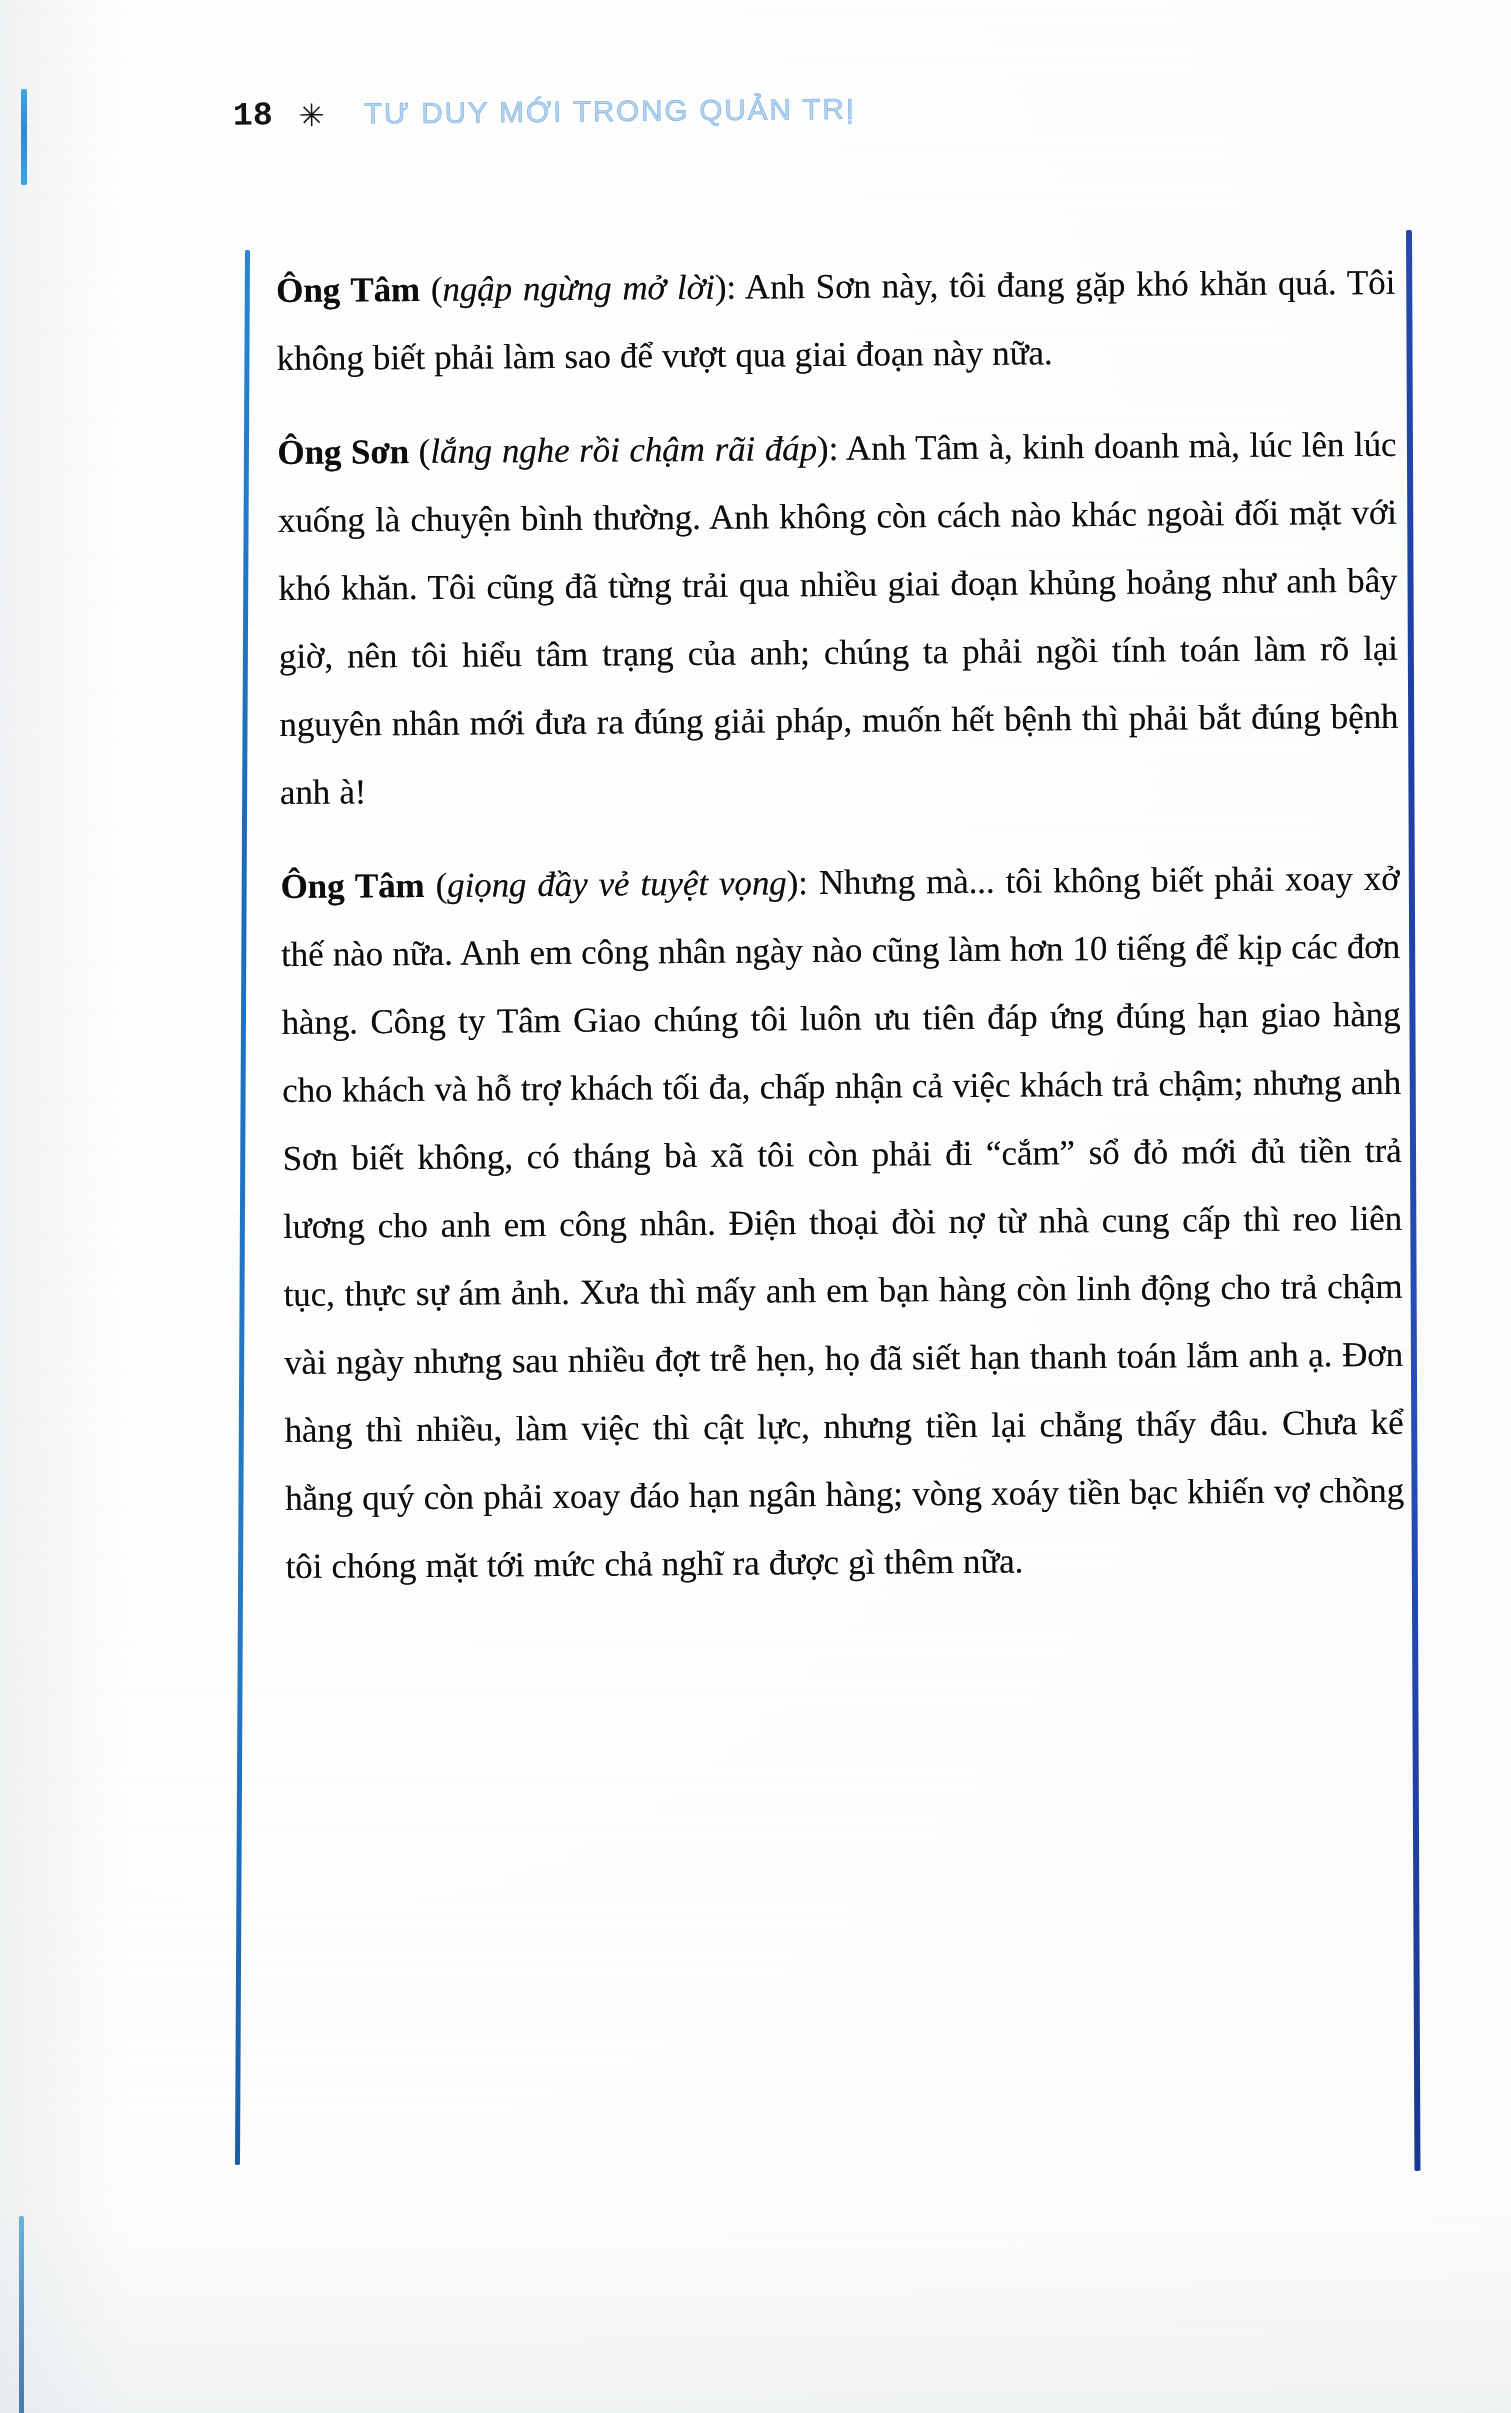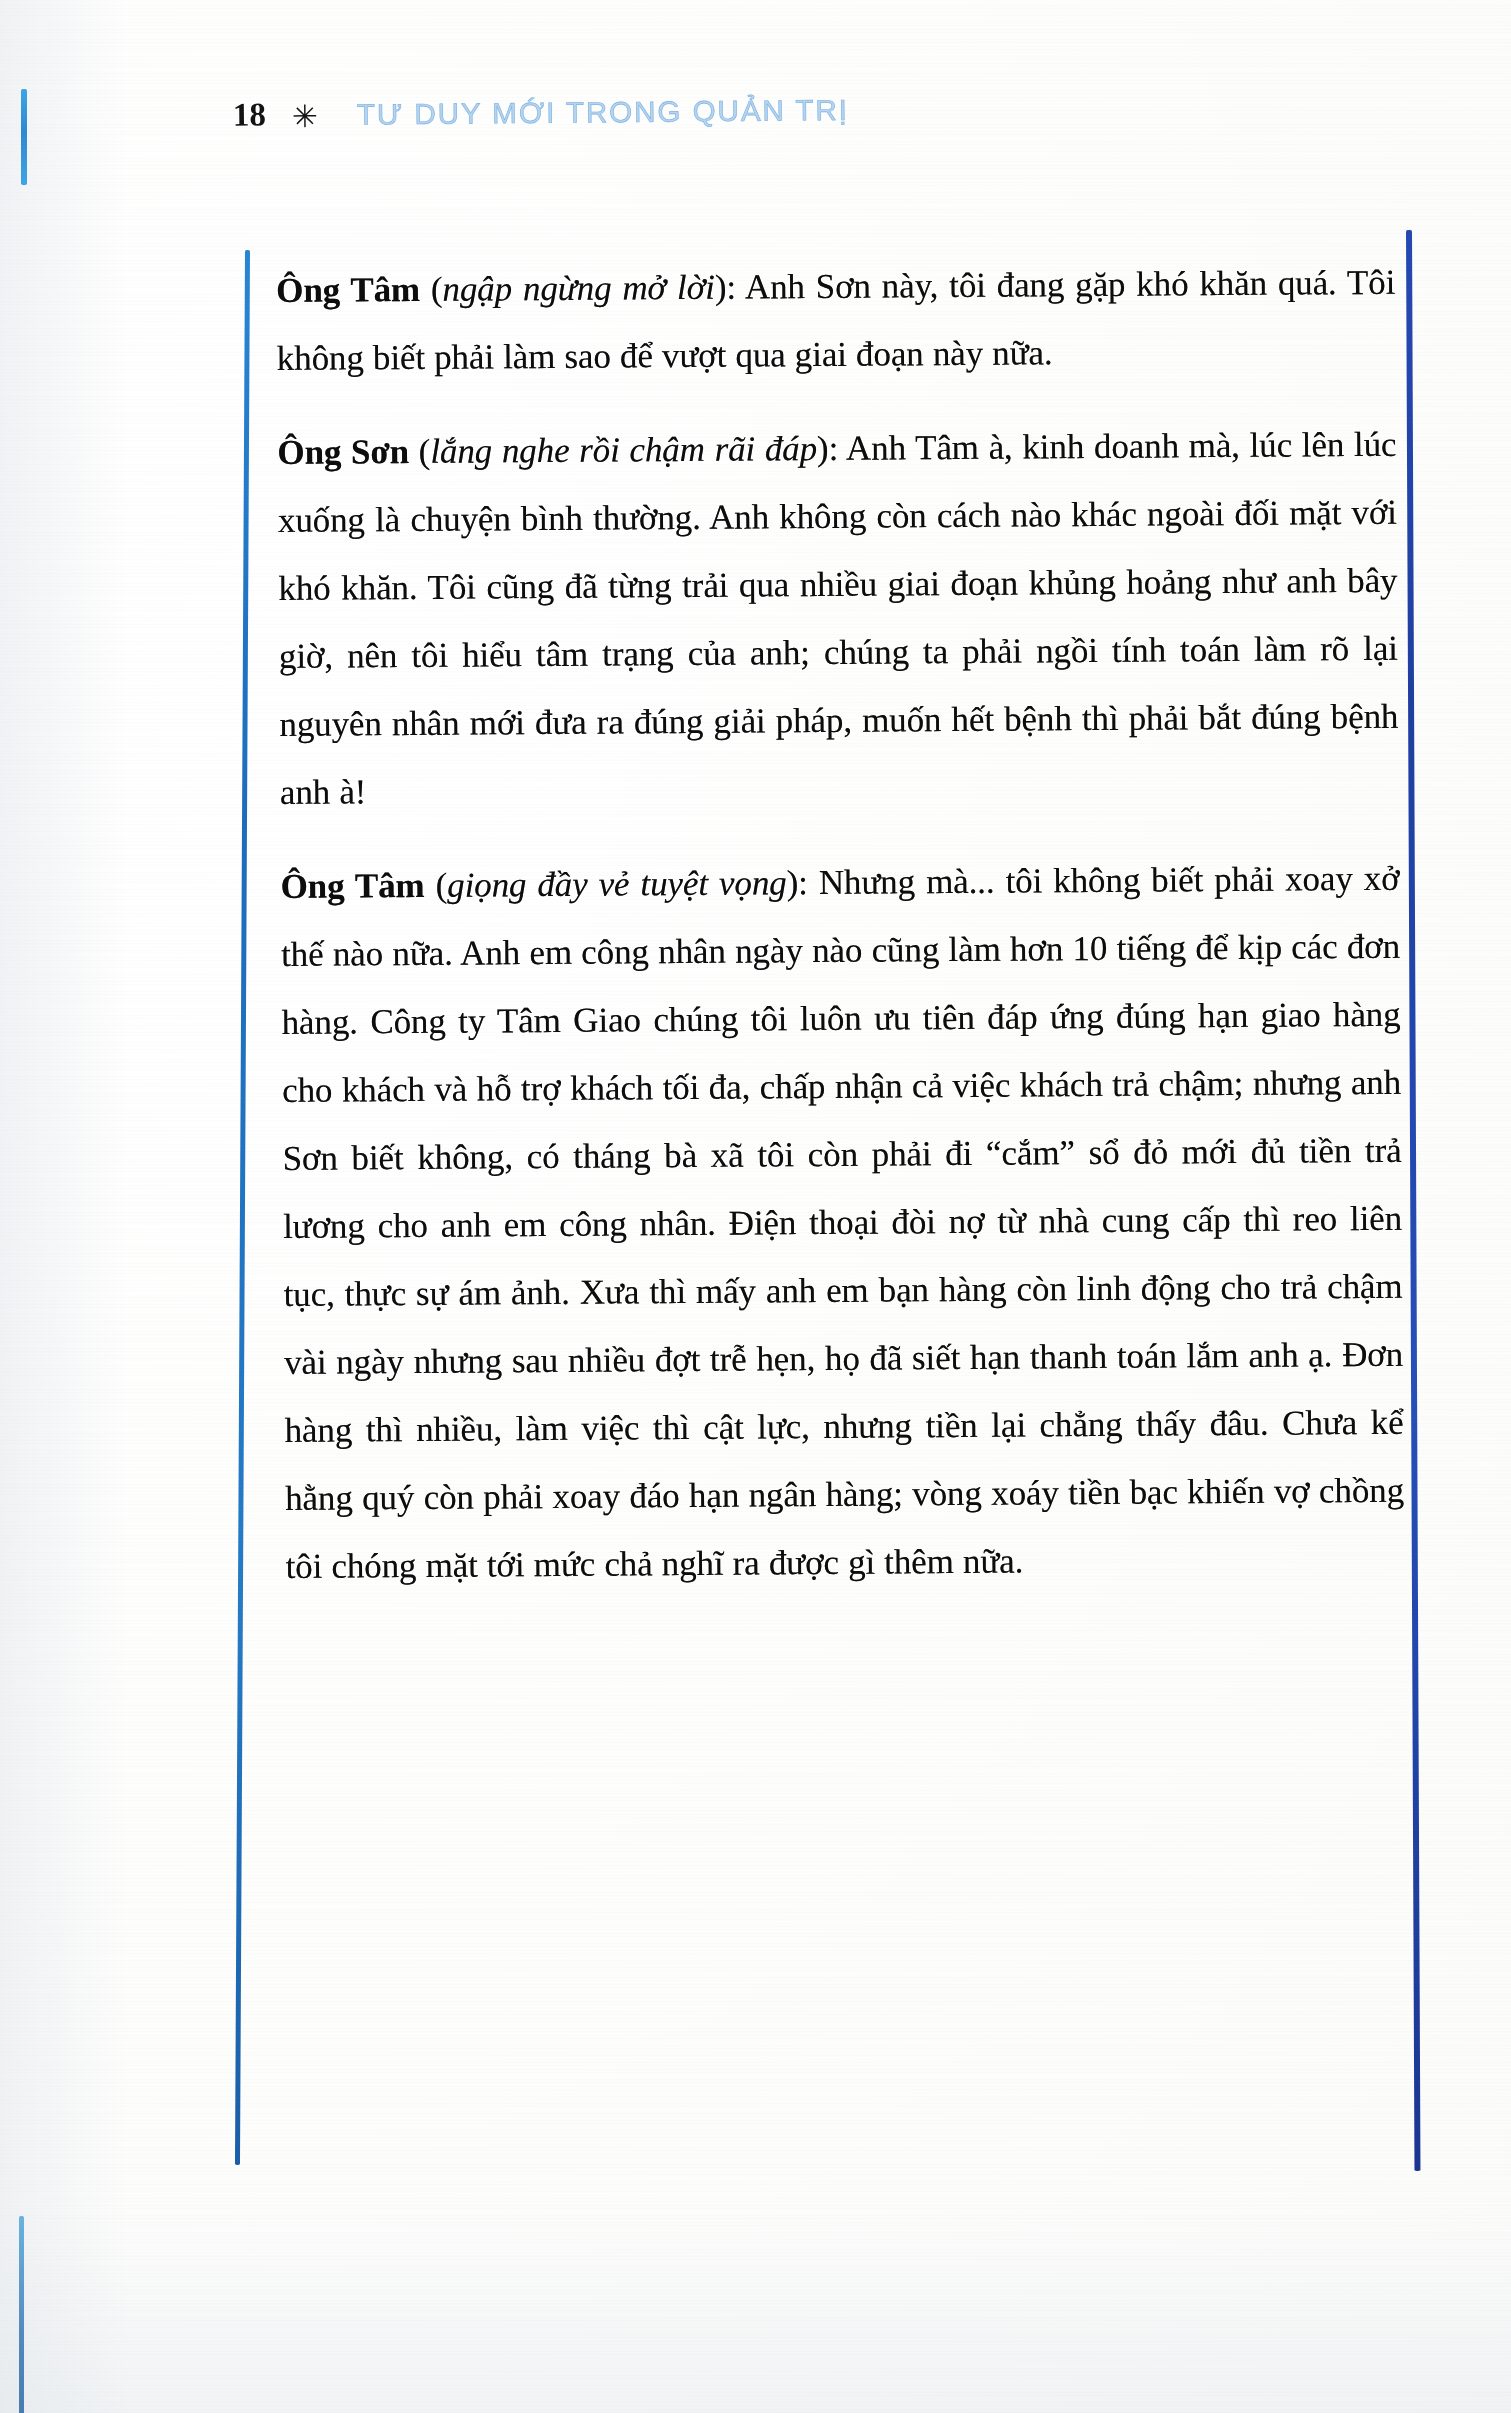--- a/index.html
+++ b/index.html
@@ -64,21 +64,21 @@
   }
 
   
   .runhead{
     position:absolute;left:0;top:101px;width:100%;
     display:flex;align-items:baseline;
     transform:rotate(-0.55deg);transform-origin:left center;
     padding-left:233px;box-sizing:border-box;
   }
   .folio{
-    font-family:Liberation Serif, serif;
+    font-family:Liberation Mono, monospace;
     font-weight:bold;font-size:33px;color:#131313;
     letter-spacing:0px;line-height:1;
   }
   .head-star{
     font-size:31px;color:#141414;margin-left:26px;line-height:1;
     font-family:"DejaVu Sans",sans-serif;font-weight:700;
     position:relative;top:1.7px;
   }
   .head-title{
     margin-left:39px;

